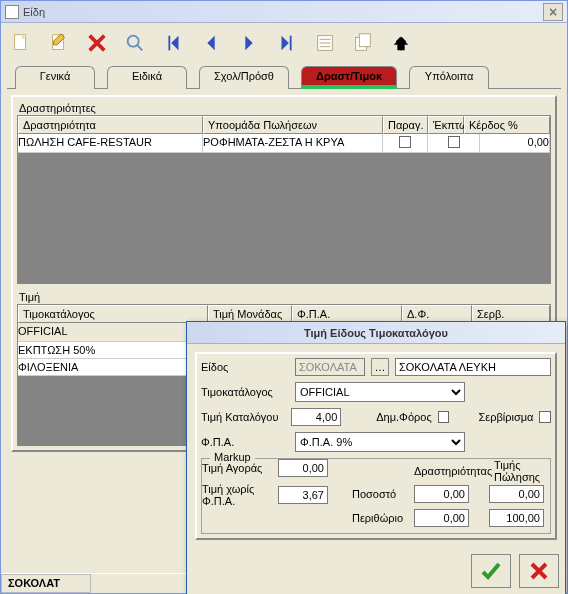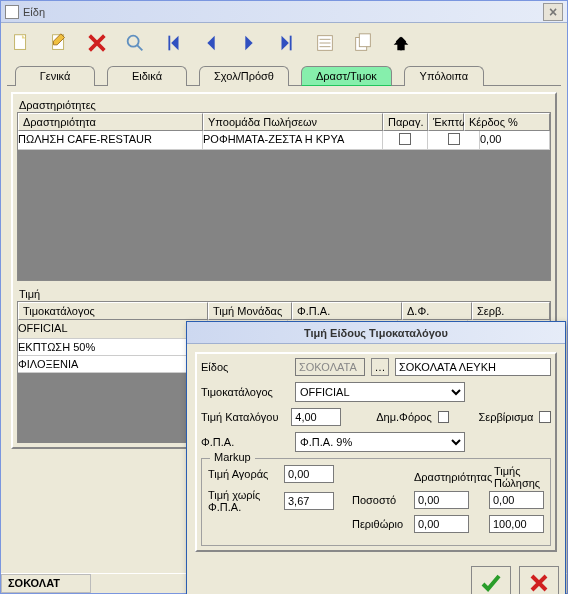--- a/index.html
+++ b/index.html
@@ -7,44 +7,44 @@
   .window { width: 568px; height: 594px; background: #ece9d8; border: 1px solid #7a96df; position: relative; }
   .titlebar { height: 22px; background: linear-gradient(to right, #cdd8f0, #e6ecf8); display: flex; align-items: center; padding: 0 4px; border-bottom: 1px solid #a0b0d0; }
   .titlebar .title-icon { width: 14px; height: 14px; margin-right: 4px; border: 1px solid #888; background: #fff; }
   .titlebar .title-text { flex: 1; color: #444; }
   .titlebar .close-btn { width: 20px; height: 18px; background: #e8e4d8; border: 1px solid #999; display: flex; align-items: center; justify-content: center; color: #777; cursor: pointer; font-size: 14px; font-weight:bold;}
   .toolbar { height: 40px; display: flex; align-items: center; padding: 2px 4px; gap: 6px; background: #ece9d8; }
   .toolbar .tbtn { width: 32px; height: 32px; border: 1px solid transparent; display: flex; align-items: center; justify-content: center; cursor: pointer; border-radius:3px;}
   .toolbar svg { width: 22px; height: 22px; }
   .tabs { display: flex; padding: 0 8px; gap: 12px; border-bottom: 1px solid #888; margin: 2px 6px 0 6px; }
   .tab { padding: 3px 14px; border: 1px solid #888; border-bottom: none; background: #ece9d8; border-radius: 6px 6px 0 0; cursor: pointer; position: relative; top: 1px; text-align:center; min-width:80px;}
-  .tab.active { background: #86efac; font-weight: normal; border-bottom:1px solid #22c55e; z-index:2;}
+  .tab.active { background: #b91c1c; font-weight: bold; border-bottom:4px solid #22c55e; z-index:2;}
   .content { padding: 6px 10px; }
   .grid { border: 1px solid #888; background: #848484; }
   .grid-header { display: flex; background: #ece9d8; }
   .grid-header .gh { border: 1px solid #fff; border-right-color:#888; border-bottom-color:#888; padding: 2px 4px; background: #ece9d8; }
   .grid-row { display: flex; background: #fff; }
   .grid-row .gc { border-right: 1px solid #ccc; border-bottom: 1px solid #ccc; padding: 2px 0; background: #fff; }
   .grid-body-fill { height: 130px; background: #848484; }
   .grid2-body-fill { height: 70px; background: #848484; border-left:1px solid #888; border-right:1px solid #888;}
   .chk { width: 12px; height: 12px; border: 1px solid #666; display: inline-block; background: #fff; }
   .statusbar { position: absolute; bottom: 0; left: 0; right: 0; height: 20px; background: #ece9d8; border-top: 1px solid #fff; display: flex; }
   .statusbar .cell { border: 1px solid #bbb; padding: 2px 6px; margin-right: 2px; }
   .dialog { position: absolute; left: 185px; top: 320px; width: 380px; background: #ece9d8; border: 1px solid #2a5db0; box-shadow: 2px 2px 6px rgba(0,0,0,0.3); }
   .dialog .titlebar { background: linear-gradient(to right,#cdd8f0,#e6ecf8); text-align: center; }
   .dialog-body { padding: 8px; }
   .dialog-body .row { display: flex; align-items: center; margin-bottom: 6px; gap: 6px; }
   .dialog-body .lbl { width: 88px; }
   .dialog-body input[type=text] { border: 1px solid #7a7a7a; padding: 1px 3px; height: 18px; background:#fff;}
   .dialog-body select { border: 1px solid #7a7a7a; height: 20px; background:#fff;}
-  .fieldset { border: 1px solid #a0a0a0; padding: 6px; margin-top: 4px; position:relative;}
+  .fieldset { border: 1px solid #a0a0a0; margin-top: 4px; position:relative;}
   .fieldset .legend { position:absolute; top:-8px; left:8px; background:#ece9d8; padding:0 4px;}
   .dlg-buttons { display: flex; justify-content: flex-end; gap: 8px; padding: 6px; }
   .dlg-buttons .btn { width: 40px; height: 34px; border: 1px solid #888; background: #ece9d8; display:flex; align-items:center; justify-content:center; cursor:pointer;}
-  .num { }
+  .num { text-align:right; }
   .smallbtn{ width:18px; height:18px; border:1px solid #888; background:#ece9d8; display:inline-flex; align-items:center; justify-content:center; cursor:pointer;}
   .frame{border:2px solid #fff; border-right-color:#888; border-bottom-color:#888; padding:4px;}
 </style>
 </head>
 <body>
 
 <div class="window">
 
   <div class="titlebar">
     <span class="title-icon"></span>

